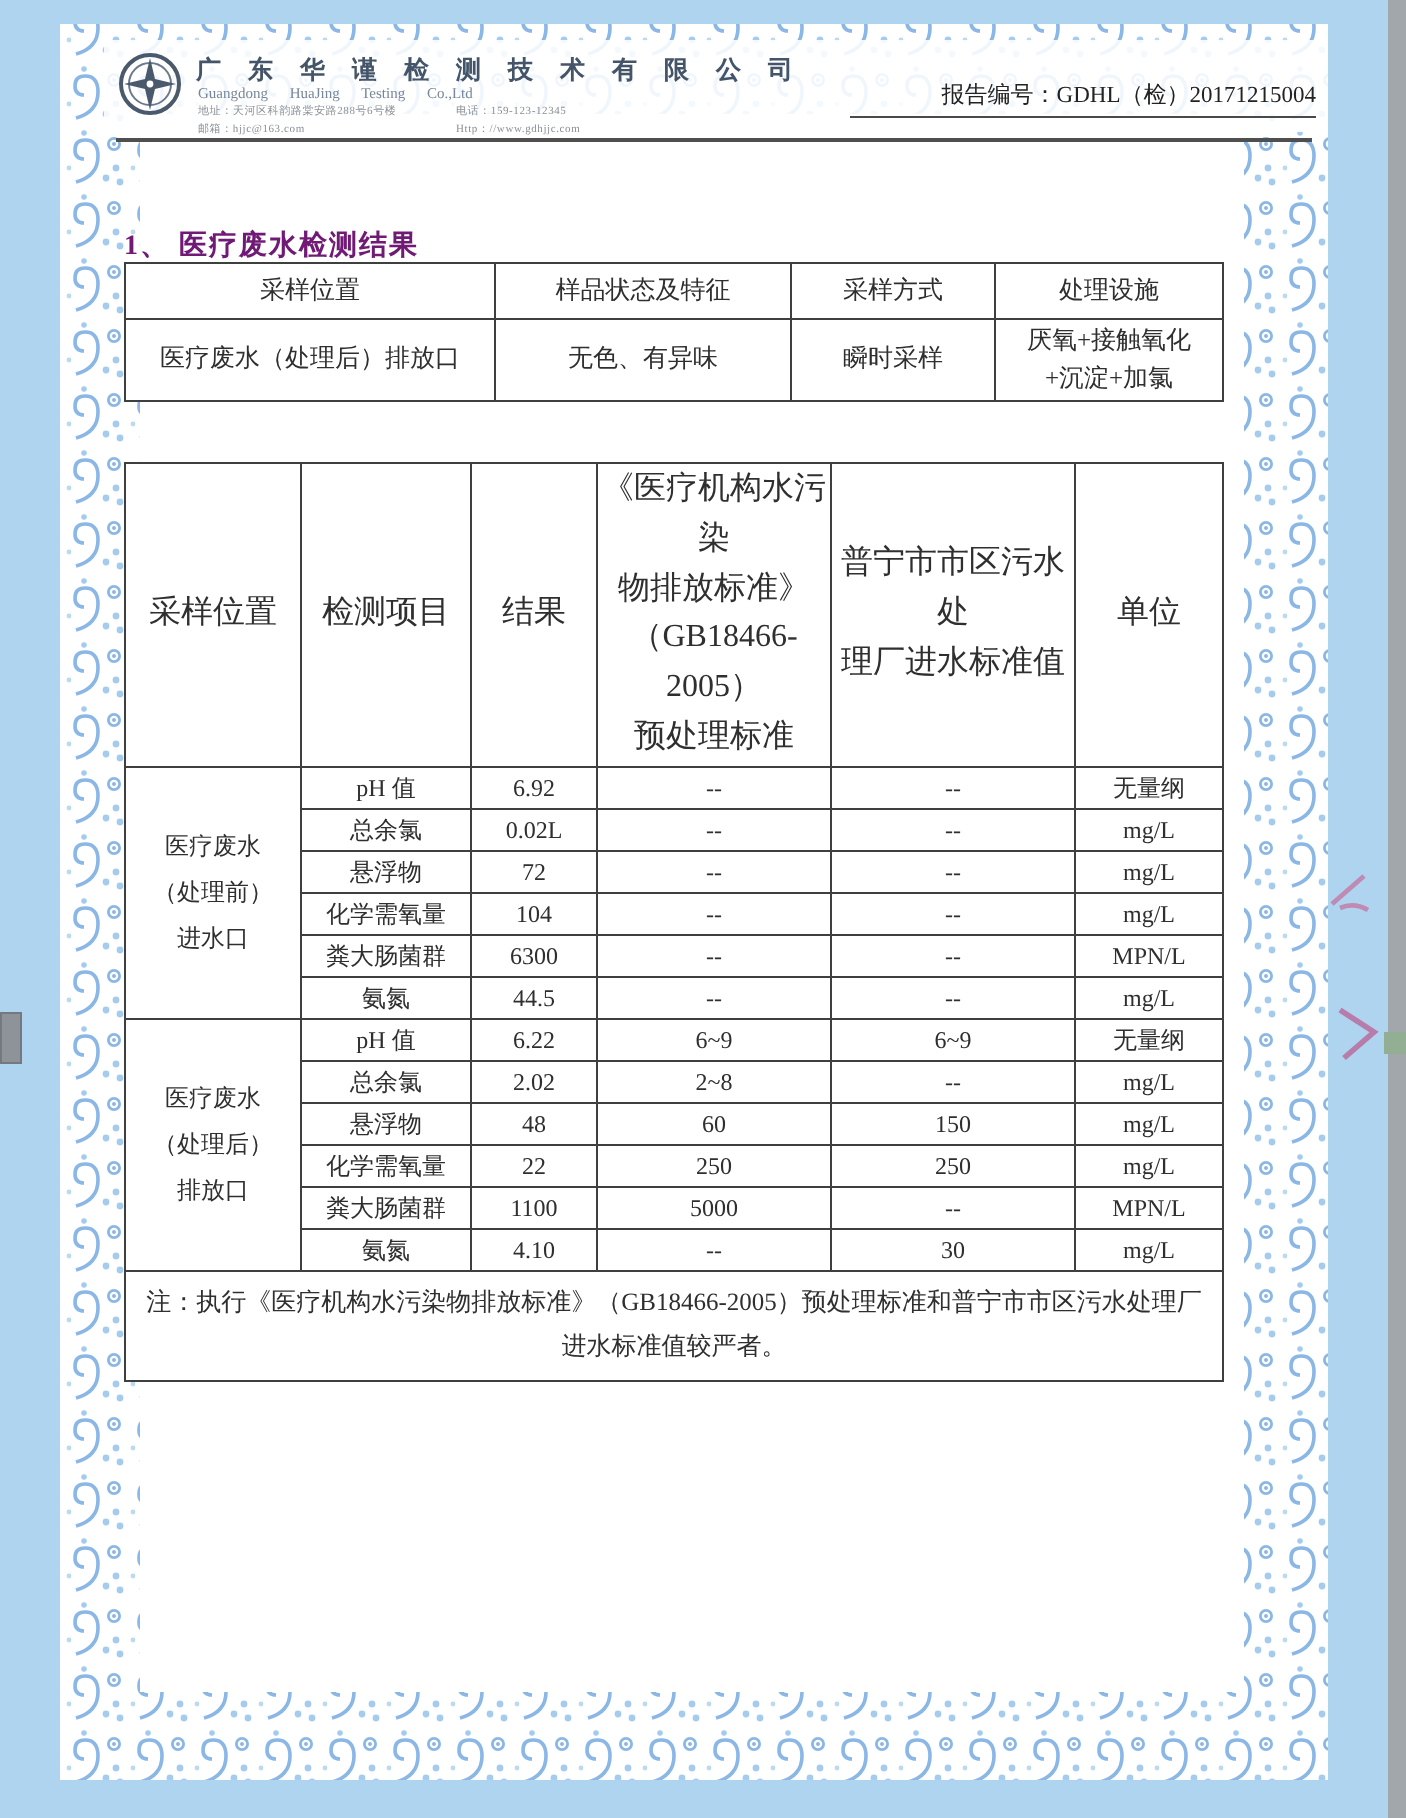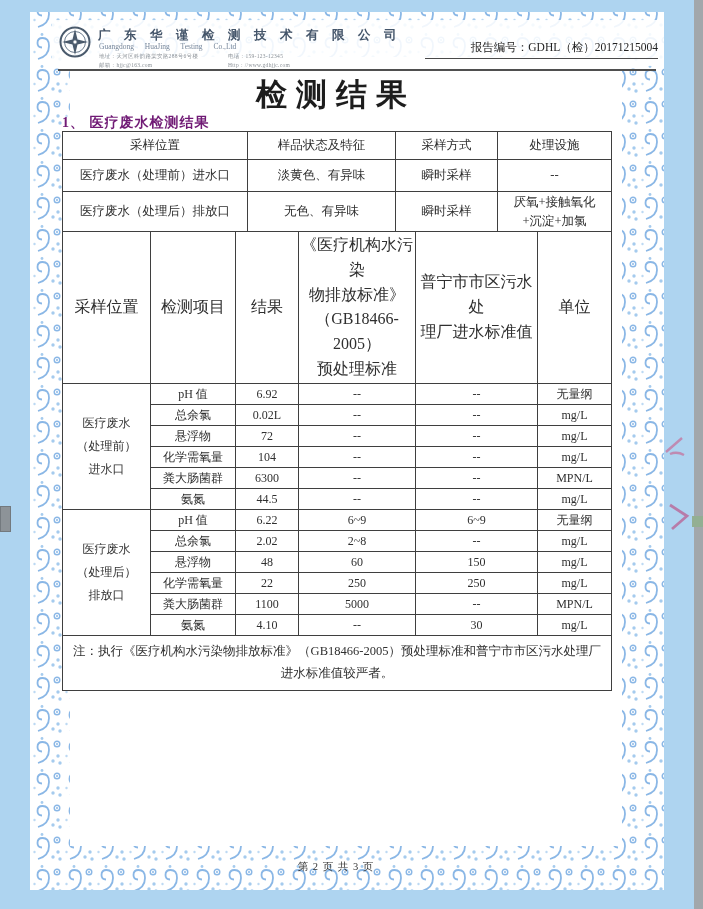--- a/index.html
+++ b/index.html
@@ -94,42 +94,35 @@
     <div>地址：天河区科韵路棠安路288号6号楼</div>
     <div>邮箱：hjjc@163.com</div>
   </div>
   <div class="contact c-right">
     <div>电话：159-123-12345</div>
     <div>Http：//www.gdhjjc.com</div>
   </div>
   <div class="report-no">报告编号：GDHL（检）20171215004</div>
   <div class="head-rule"></div>
 
-  <div class="doc-title">检测结果</div>
   <div class="sec-heading">1、 医疗废水检测结果</div>
 
   <table class="t1">
     <colgroup>
         <col style="width:185px">
         <col style="width:148px">
         <col style="width:102px">
         <col style="width:114px">
       </colgroup>
     <tbody>
         <tr class="hr">
       <th>采样位置</th>
       <th>样品状态及特征</th>
       <th>采样方式</th>
       <th>处理设施</th>
-    </tr>
-    <tr class="dr1">
-      <td>医疗废水（处理前）进水口</td>
-      <td>淡黄色、有异味</td>
-      <td>瞬时采样</td>
-      <td>--</td>
     </tr>
     <tr class="dr2">
       <td>医疗废水（处理后）排放口</td>
       <td>无色、有异味</td>
       <td>瞬时采样</td>
       <td class="pre">厌氧+接触氧化
 +沉淀+加氯</td>
     </tr>
   </tbody>
     </table>
@@ -245,15 +238,14 @@
       <td>--</td>
       <td>30</td>
       <td>mg/L</td>
     </tr>
     <tr>
       <td class="note-cell" colspan="6">注：执行《医疗机构水污染物排放标准》（GB18466-2005）预处理标准和普宁市市区污水处理厂进水标准值较严者。</td>
     </tr>
   </tbody>
     </table>
 
-  <div class="footer-text">第 2 页 共 3 页</div>
 
 </div>
 
 </body></html>

